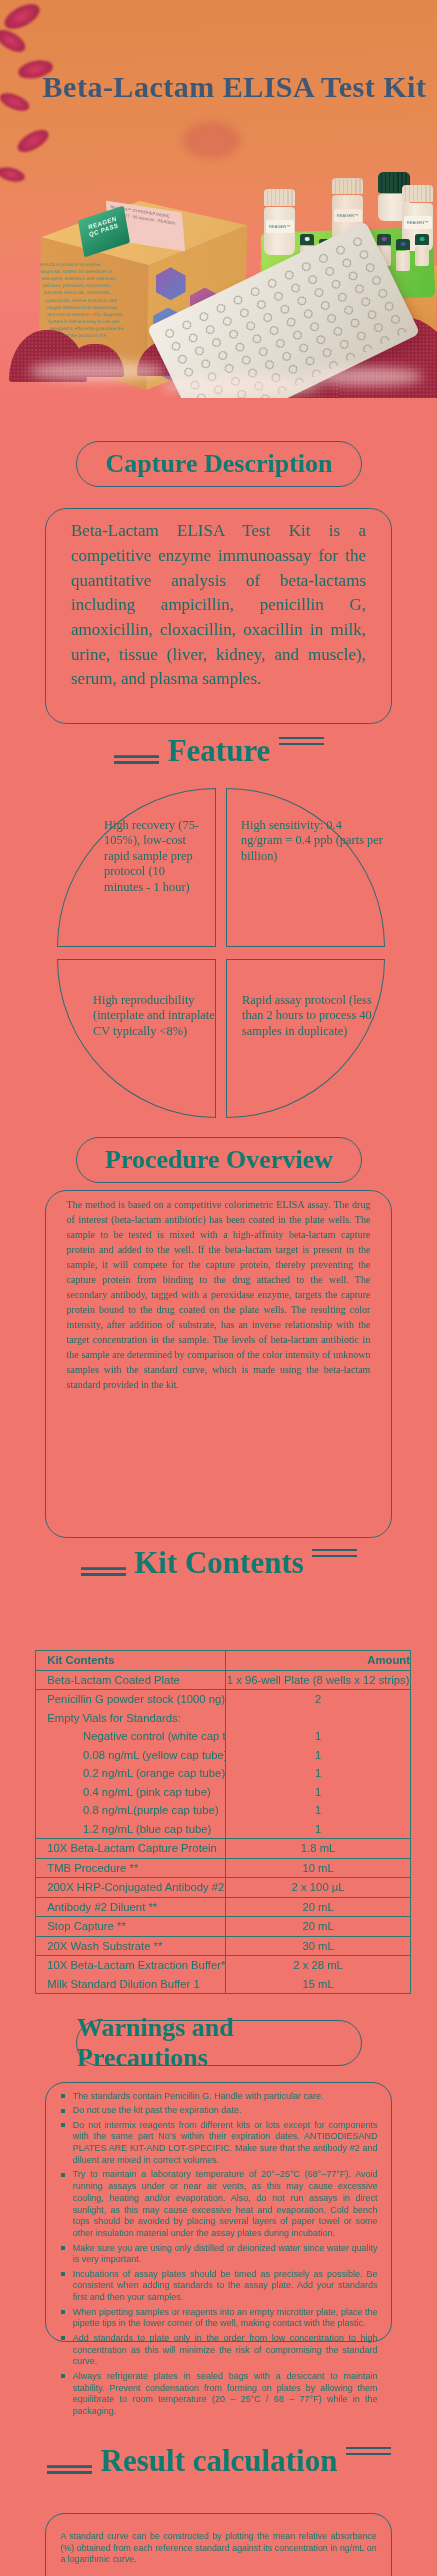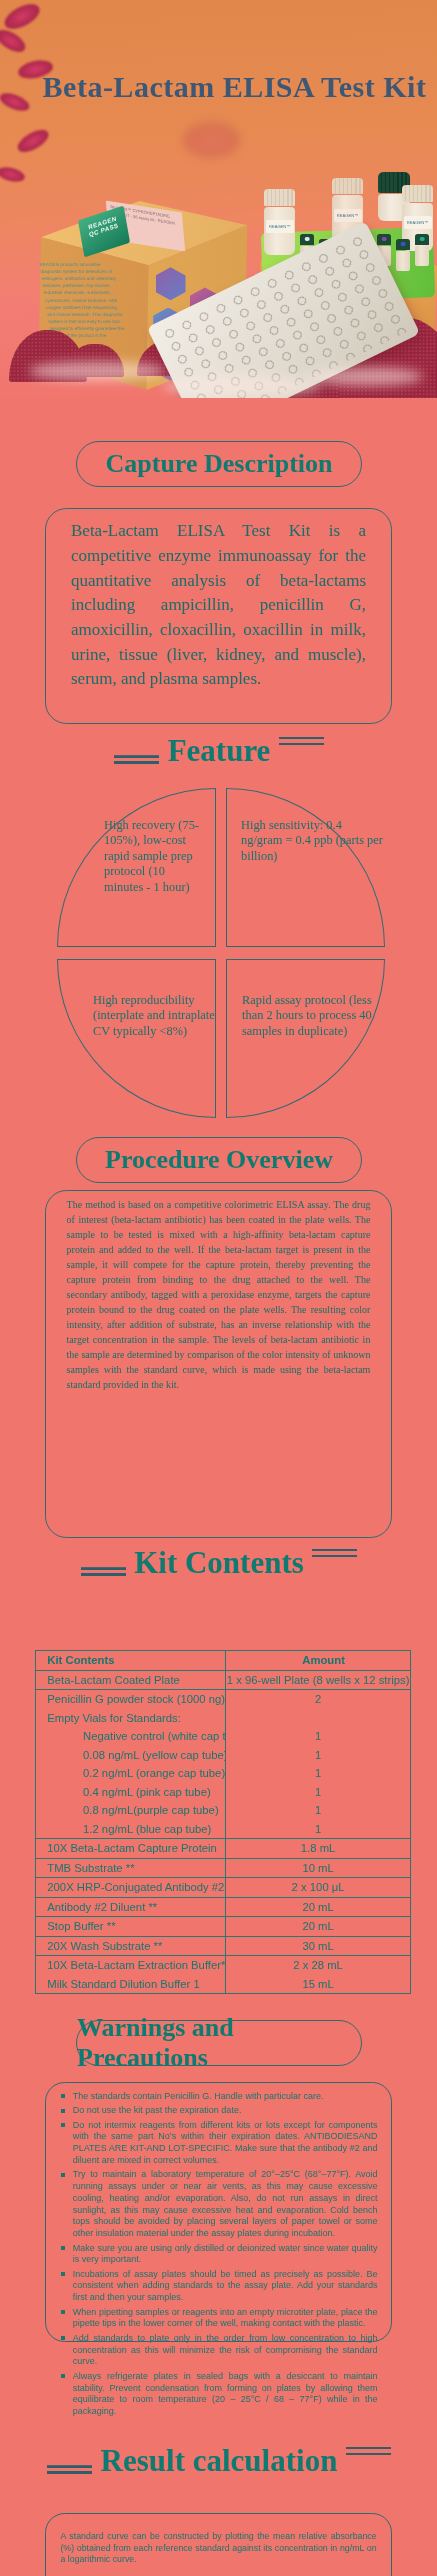--- a/index.html
+++ b/index.html
@@ -286,21 +286,21 @@
   <div class="content-box" id="proc-box">
     <span>The method is based on a competitive colorimetric ELISA assay. The drug of interest (beta-lactam antibiotic) has been coated in the plate wells. The sample to be tested is mixed with a high-affinity beta-lactam capture protein and added to the well. If the beta-lactam target is present in the sample, it will compete for the capture protein, thereby preventing the capture protein from binding to the drug attached to the well. The secondary antibody, tagged with a peroxidase enzyme, targets the capture protein bound to the drug coated on the plate wells. The resulting color intensity, after addition of substrate, has an inverse relationship with the target concentration in the sample. The levels of beta-lactam antibiotic in the sample are determined by comparison of the color intensity of unknown samples with the standard curve, which is made using the beta-lactam standard provided in the kit.</span>
   </div>
 
   <div class="big-heading" style="top:1545px">
     <span class="h-lines left"></span><span>Kit Contents</span><span class="h-lines right"></span>
   </div>
   <div id="kit-table">
     <div class="t-head">
       <div class="t-cell label">Kit Contents</div>
-      <div class="t-cell amount" style="text-align:center;padding-left:11px">Amount</div>
+      <div class="t-cell amount" style="text-align:right;padding-left:11px">Amount</div>
     </div>
     <div id="kit-table-body">
         <div class="t-group">
           <div class="t-line">
             <div class="t-cell label">Beta-Lactam Coated Plate</div>
             <div class="t-cell amount">1 x 96-well Plate (8 wells x 12 strips)</div>
           </div>
         </div>
         <div class="t-group">
           <div class="t-line">
@@ -337,39 +337,39 @@
           </div>
         </div>
         <div class="t-group">
           <div class="t-line">
             <div class="t-cell label">10X Beta-Lactam Capture Protein</div>
             <div class="t-cell amount">1.8 mL</div>
           </div>
         </div>
         <div class="t-group">
           <div class="t-line">
-            <div class="t-cell label">TMB Substrate **</div>
+            <div class="t-cell label">TMB Procedure **</div>
             <div class="t-cell amount">10 mL</div>
           </div>
         </div>
         <div class="t-group">
           <div class="t-line">
             <div class="t-cell label">200X HRP-Conjugated Antibody #2</div>
             <div class="t-cell amount">2 x 100 μL</div>
           </div>
         </div>
         <div class="t-group">
           <div class="t-line">
             <div class="t-cell label">Antibody #2 Diluent **</div>
             <div class="t-cell amount">20 mL</div>
           </div>
         </div>
         <div class="t-group">
           <div class="t-line">
-            <div class="t-cell label">Stop Buffer **</div>
+            <div class="t-cell label">Stop Capture **</div>
             <div class="t-cell amount">20 mL</div>
           </div>
         </div>
         <div class="t-group">
           <div class="t-line">
             <div class="t-cell label">20X Wash Substrate **</div>
             <div class="t-cell amount">30 mL</div>
           </div>
         </div>
         <div class="t-group">

